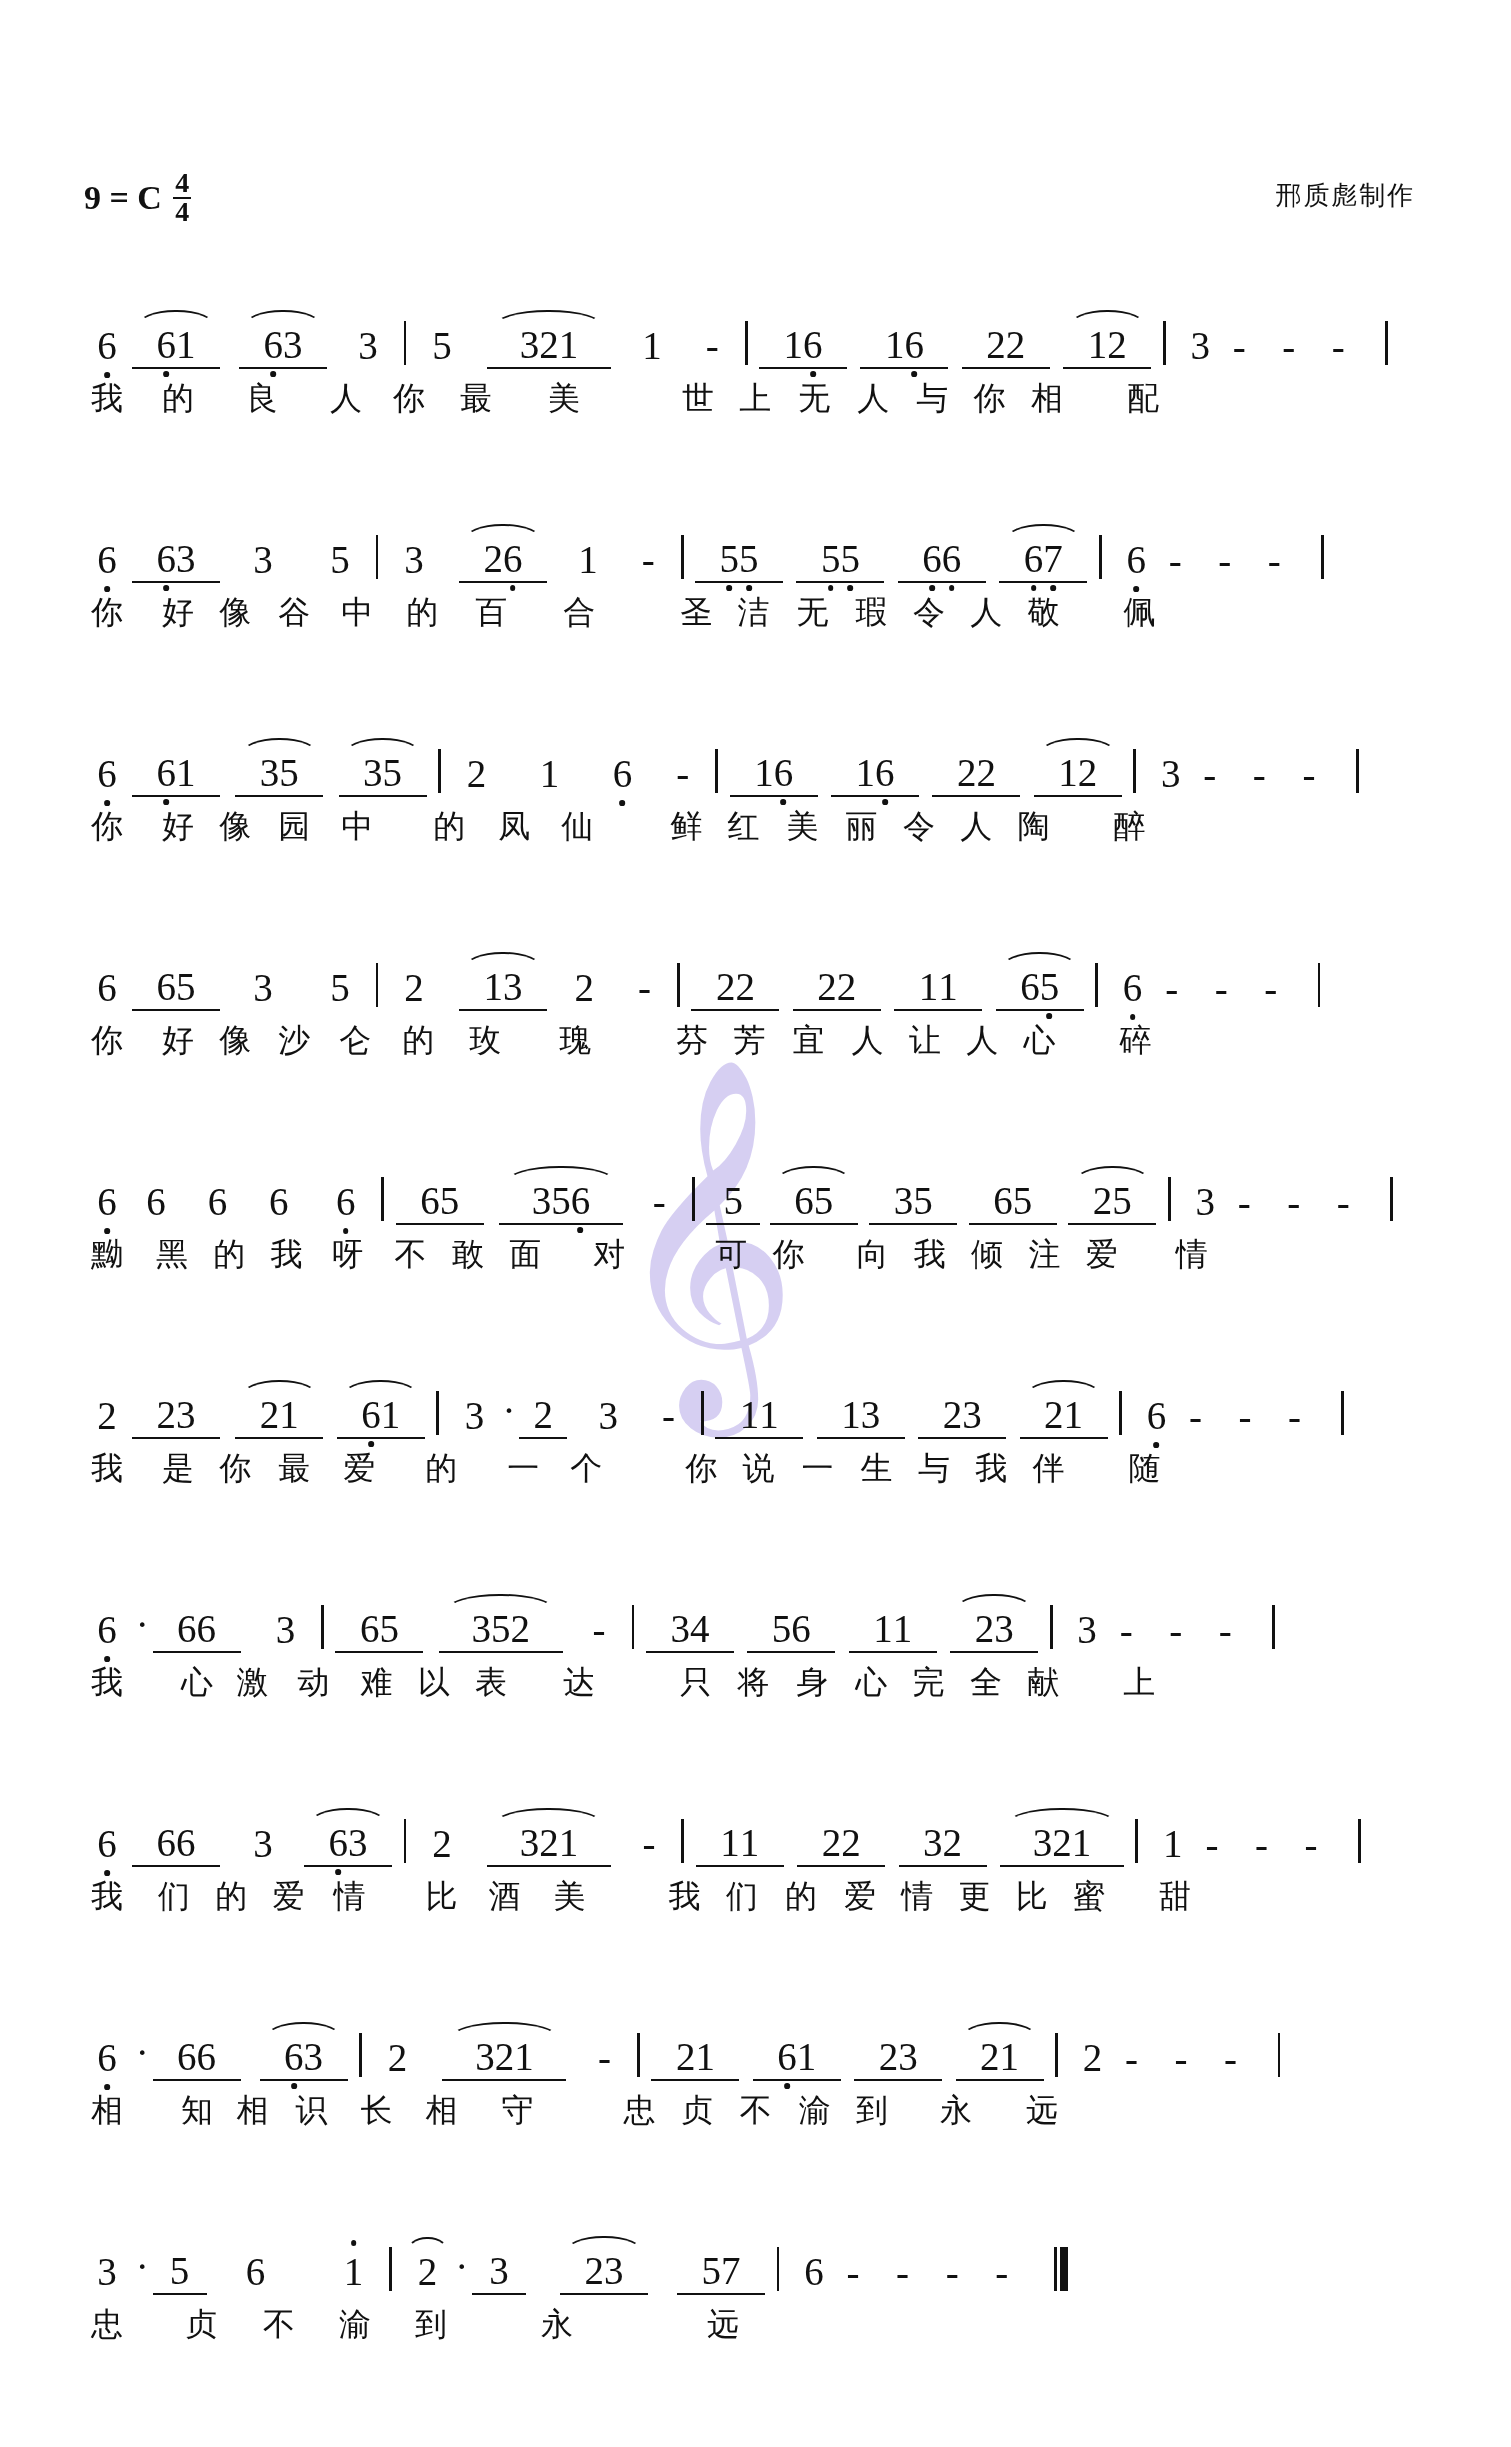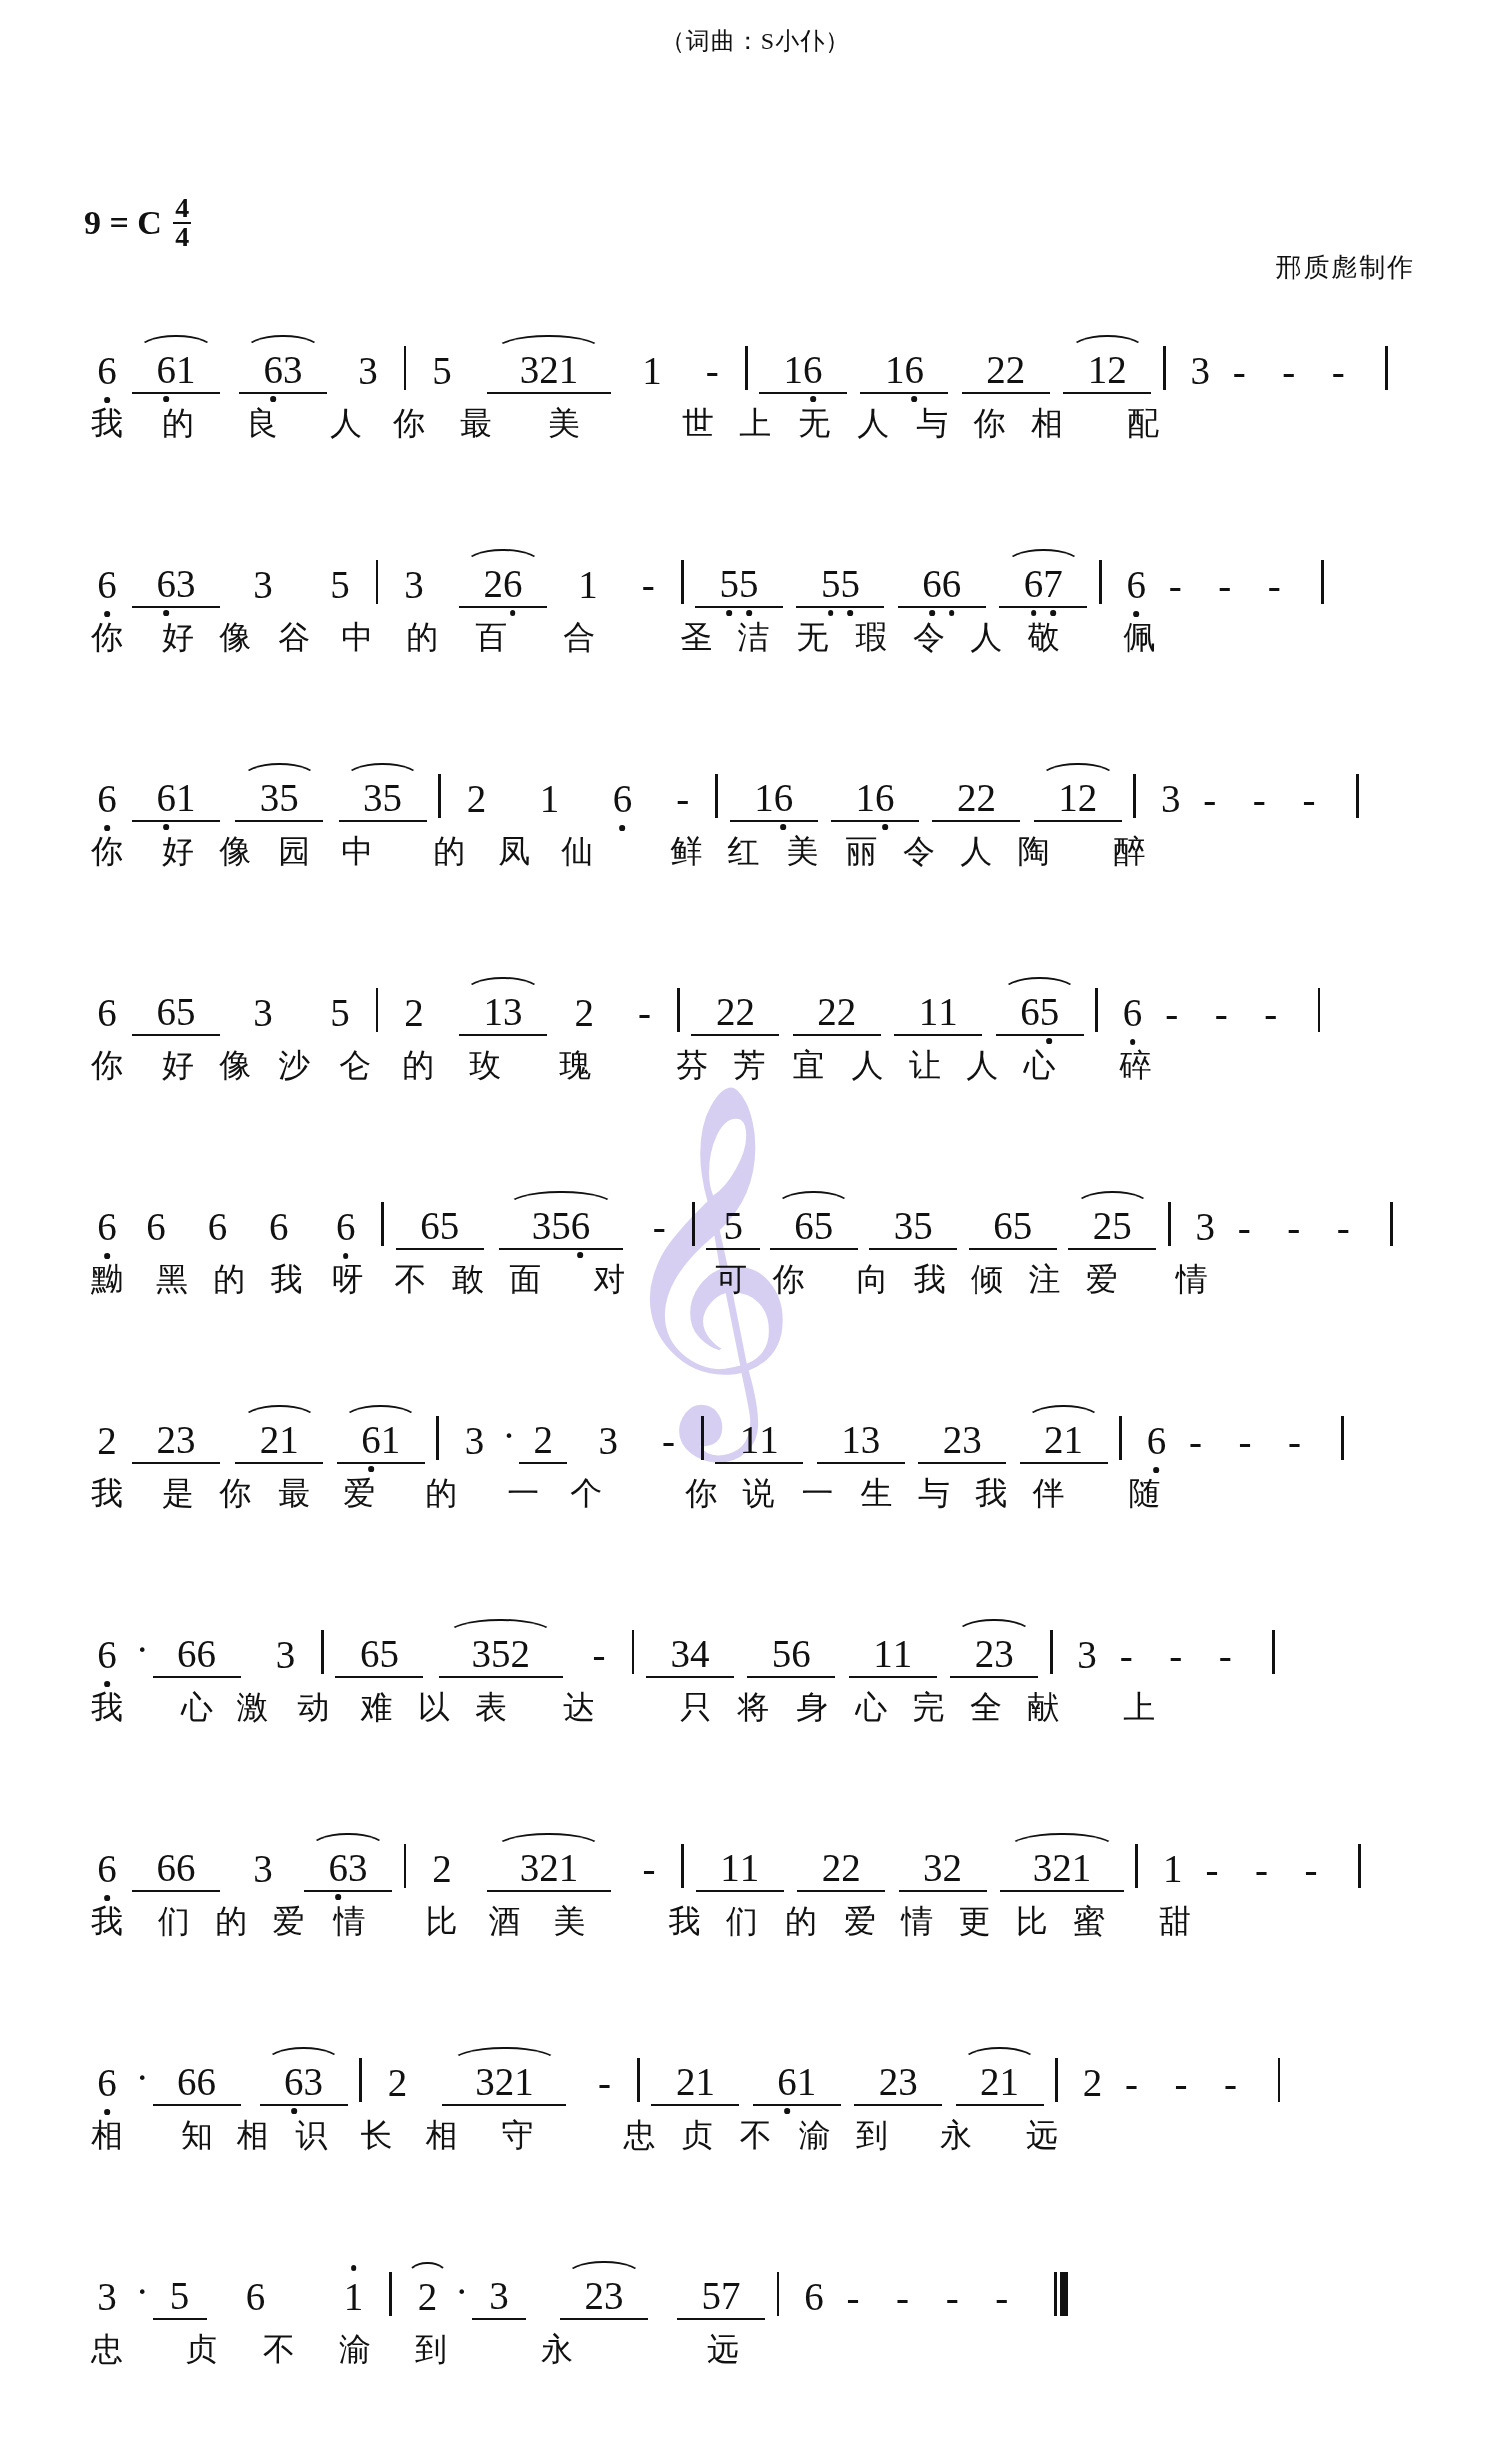--- a/index.html
+++ b/index.html
@@ -63,21 +63,20 @@
   .key-sig .meter .den {
     padding: 0 1.9px;
   }
   .credit {
     position: absolute;
     right: 96px;
     top: 178px;
     font-size: 26px;
     letter-spacing: 1.9px;
     font-family: "Liberation Serif", serif;
-    margin-top: 47px;
   }
   
   .watermark {
     position: absolute;
     left: 612px;
     top: 1080px;
     font-size: 315px;
     color: #c9c0ee;
     opacity: 0.75;
     font-family: "DejaVu Sans", sans-serif;
@@ -211,21 +210,20 @@
   }
   .sp {
     display: inline-block;
   }
 </style>
 </head>
 <body>
 
 <div class="sheet">
 
-  <div class="subtitle">（词曲：S小仆）</div>
 
   <div class="key-sig">
     <span>9 = C</span>
     <span class="meter">
       <span class="num">4</span>
       <span class="den">4</span>
     </span>
   </div>
 
   <div class="credit">邢质彪制作</div>

